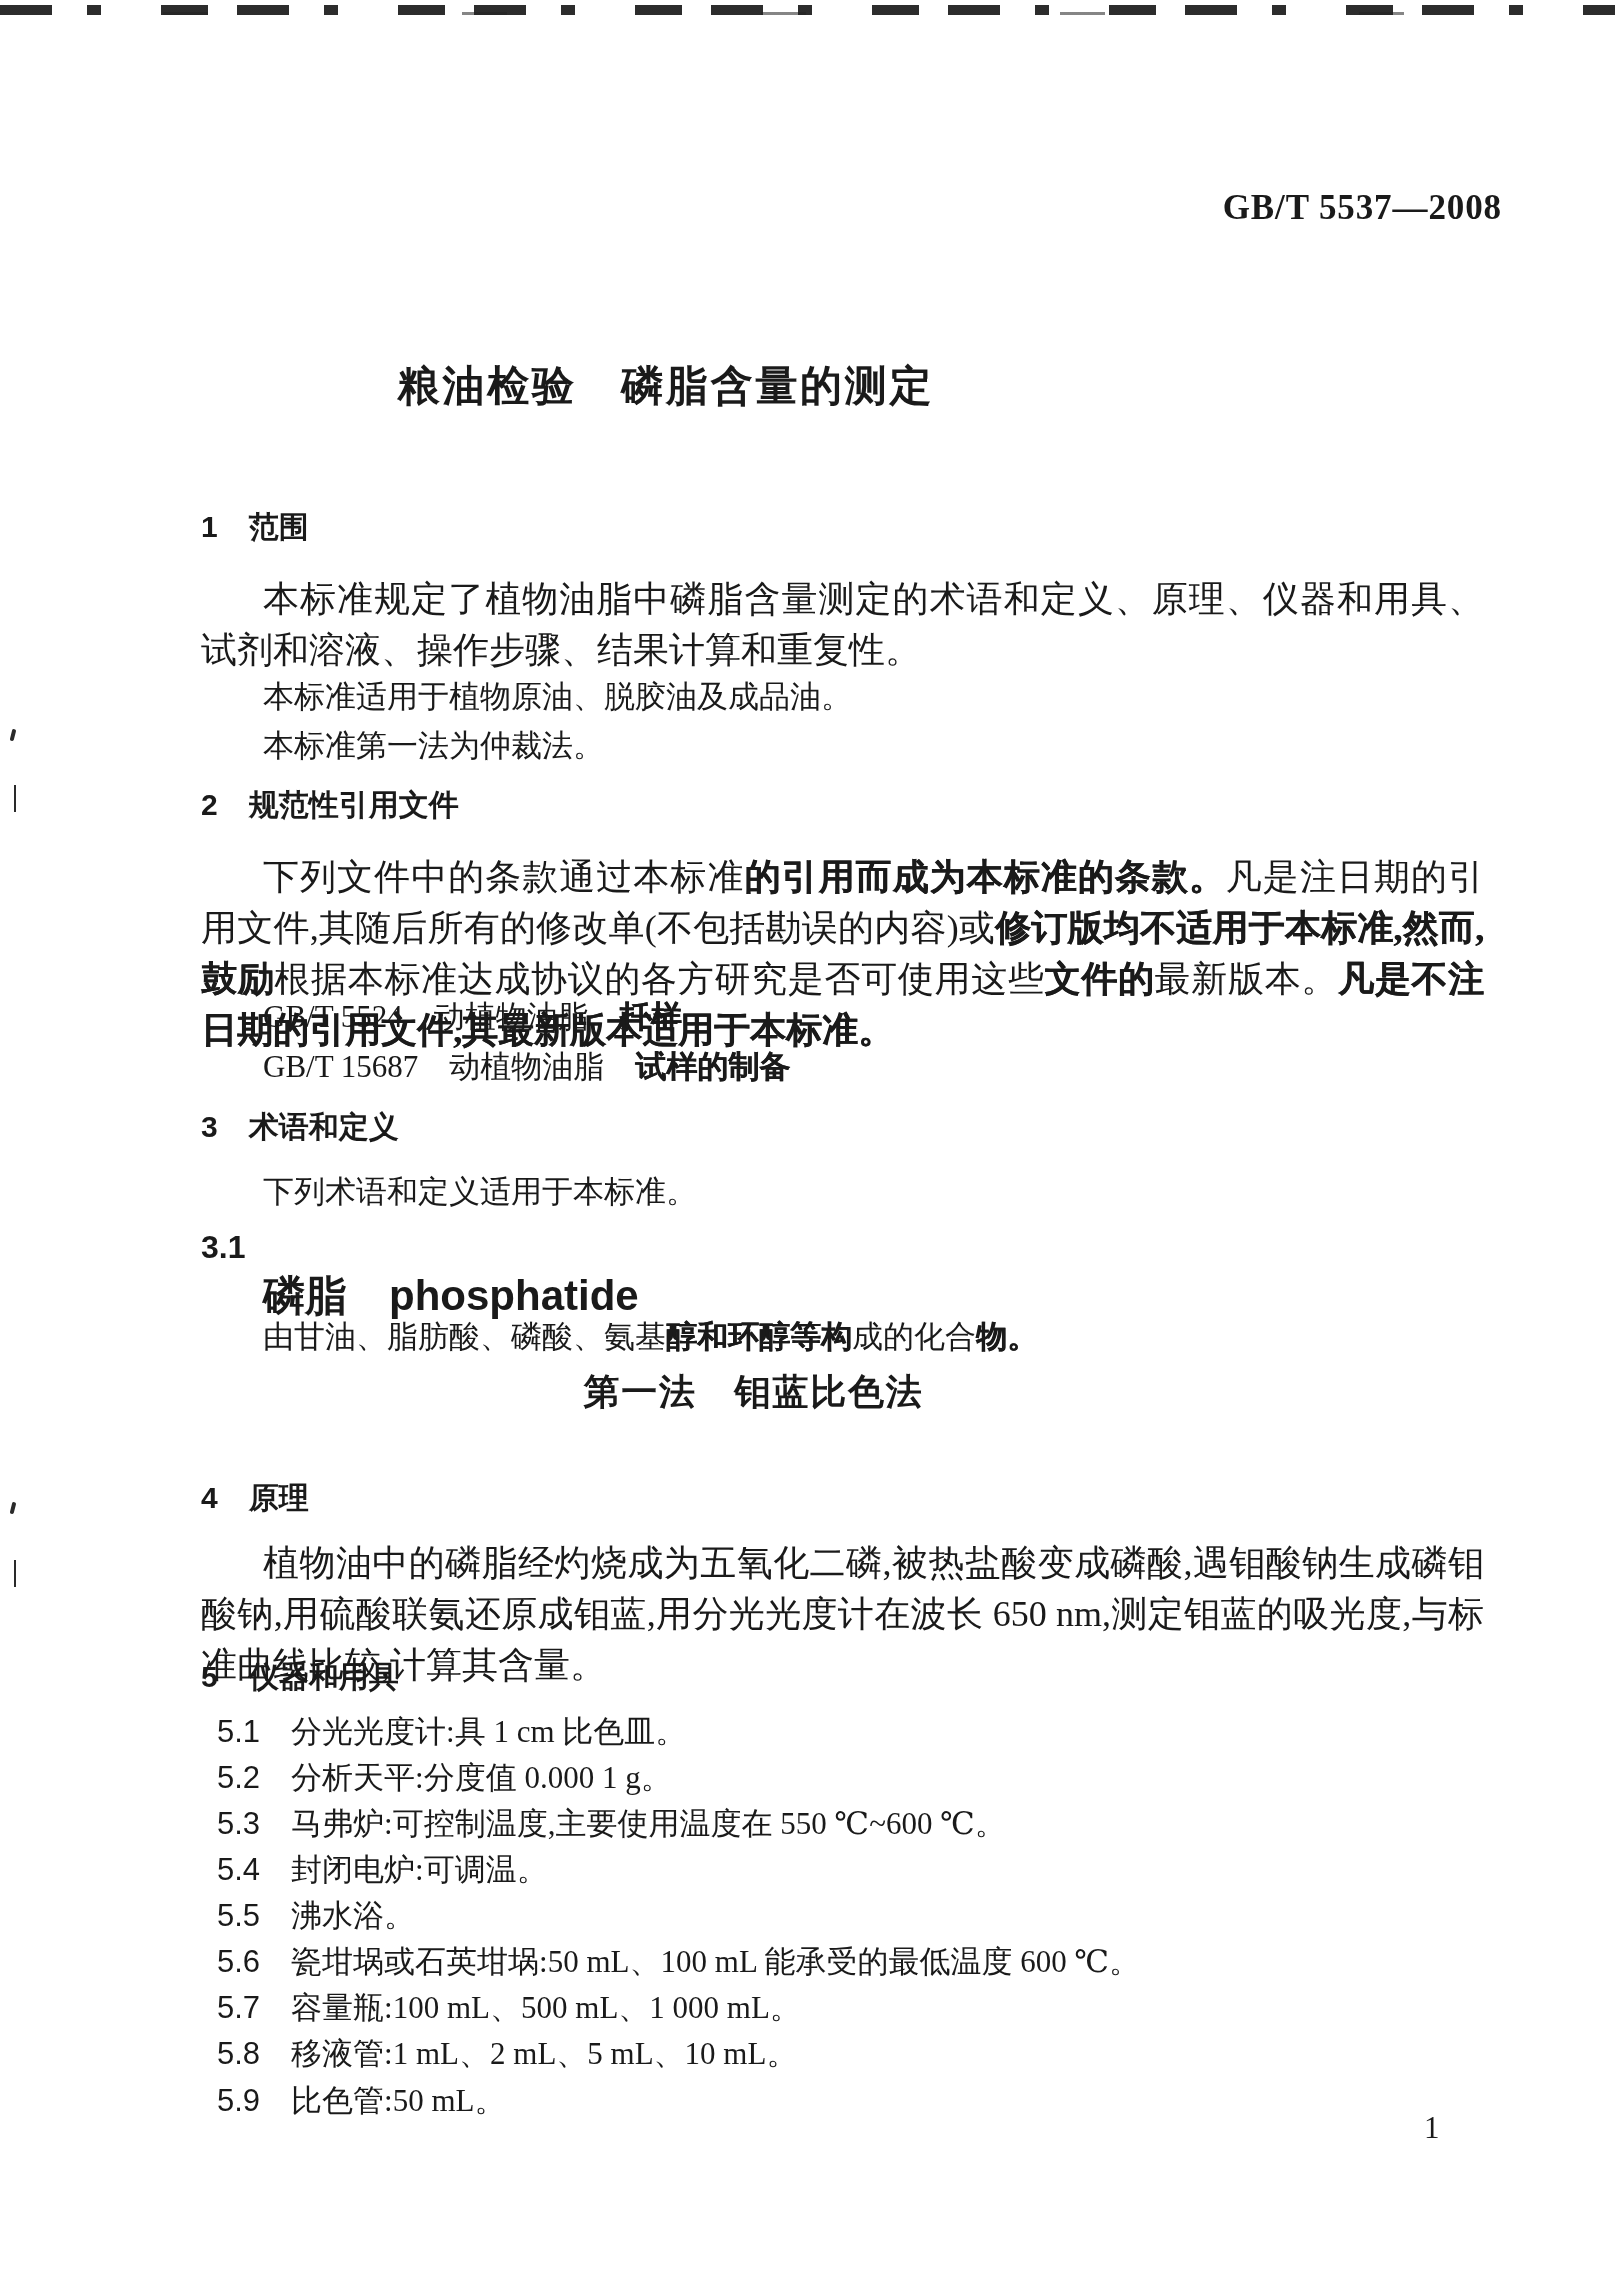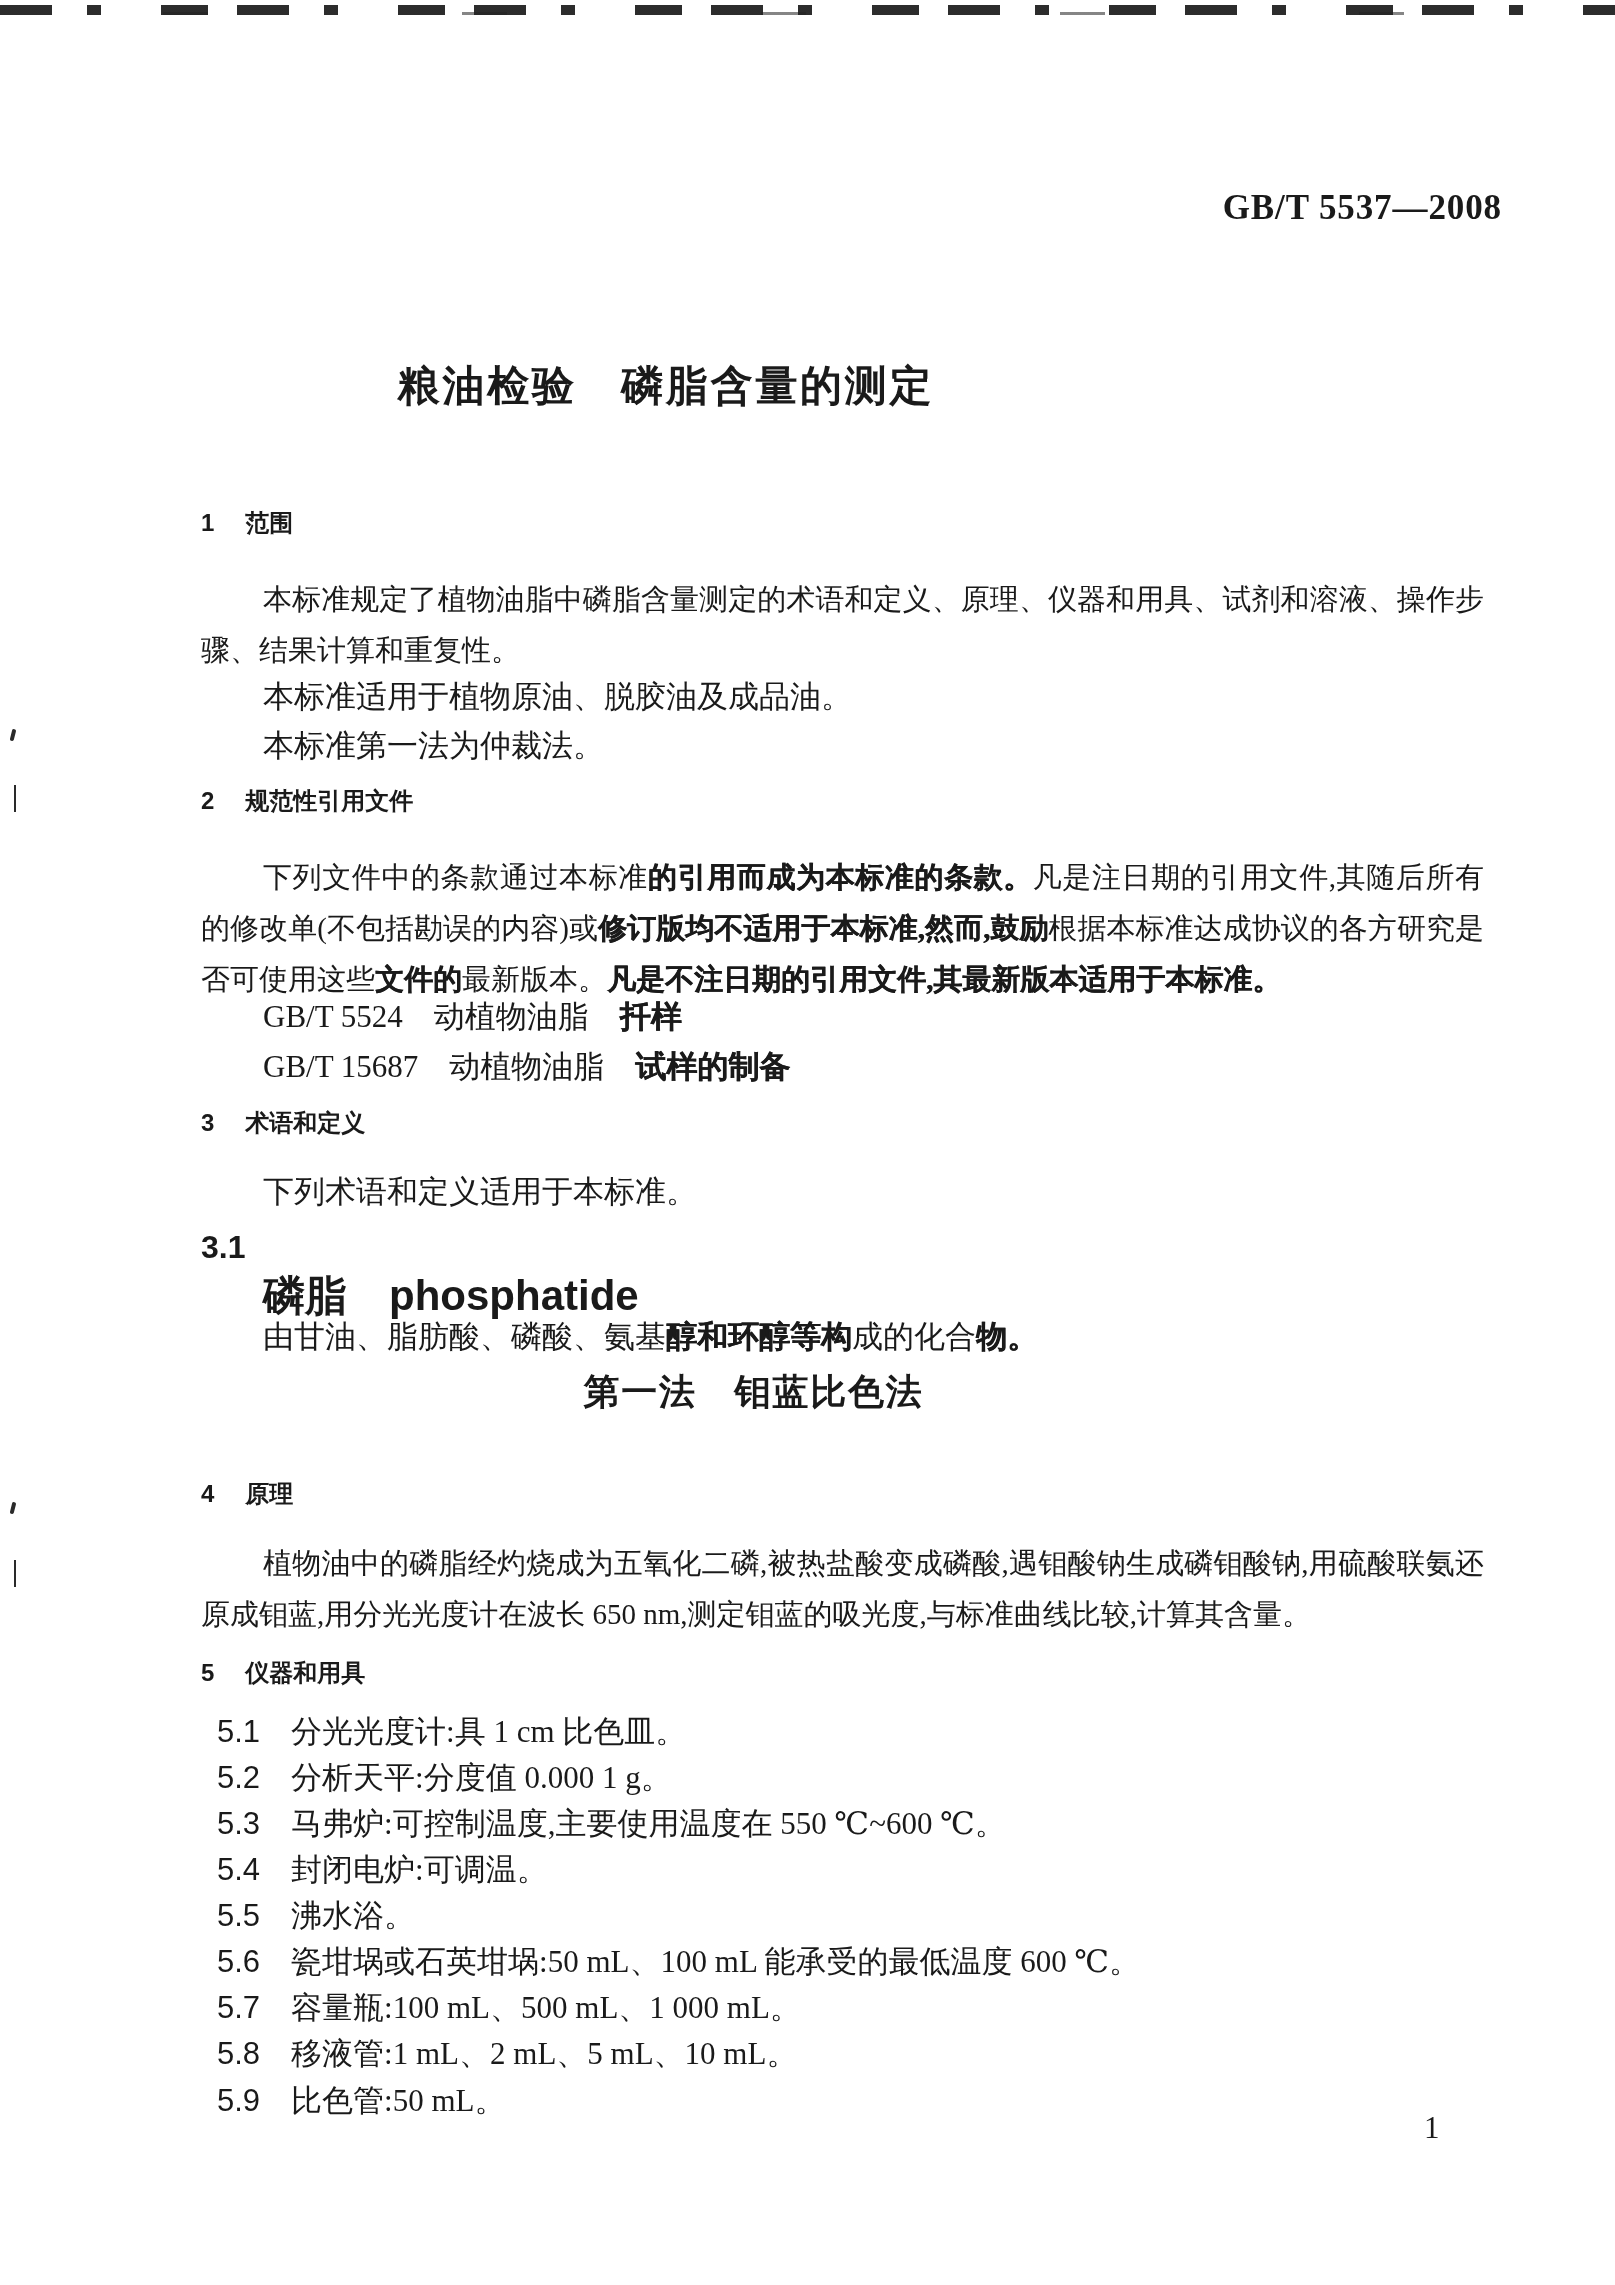--- a/index.html
+++ b/index.html
@@ -42,26 +42,26 @@
     top: 358px; left: 0; width: 1332px;
     text-align: center;
     font-size: 42px; font-weight: 700; letter-spacing: 2.7px;
     font-family: "Liberation Sans", "DejaVu Sans", sans-serif;
   }
 
   .content { left: 201px; width: 1283px; }
 
   .sec-heading {
     font-family: "Liberation Sans", "DejaVu Sans", sans-serif;
-    font-size: 24px; font-weight: 700;
+    font-size: 30px; font-weight: 700;
   }
   .sec-heading .num { display: inline-block; margin-right: 31px; }
 
   .para {
-    font-size: 29px; line-height: 51px;
+    font-size: 36px; line-height: 51px;
     text-align: justify;
     text-indent: 62px;
     font-family: Liberation Serif, serif;
   }
   .line { font-size: 31px; line-height: 40px; text-indent: 62px; }
 
   .ref-line { font-size: 31px; line-height: 40px; text-indent: 62px; }
 
   .clause-num {
     font-family: "Liberation Sans", "DejaVu Sans", sans-serif;

